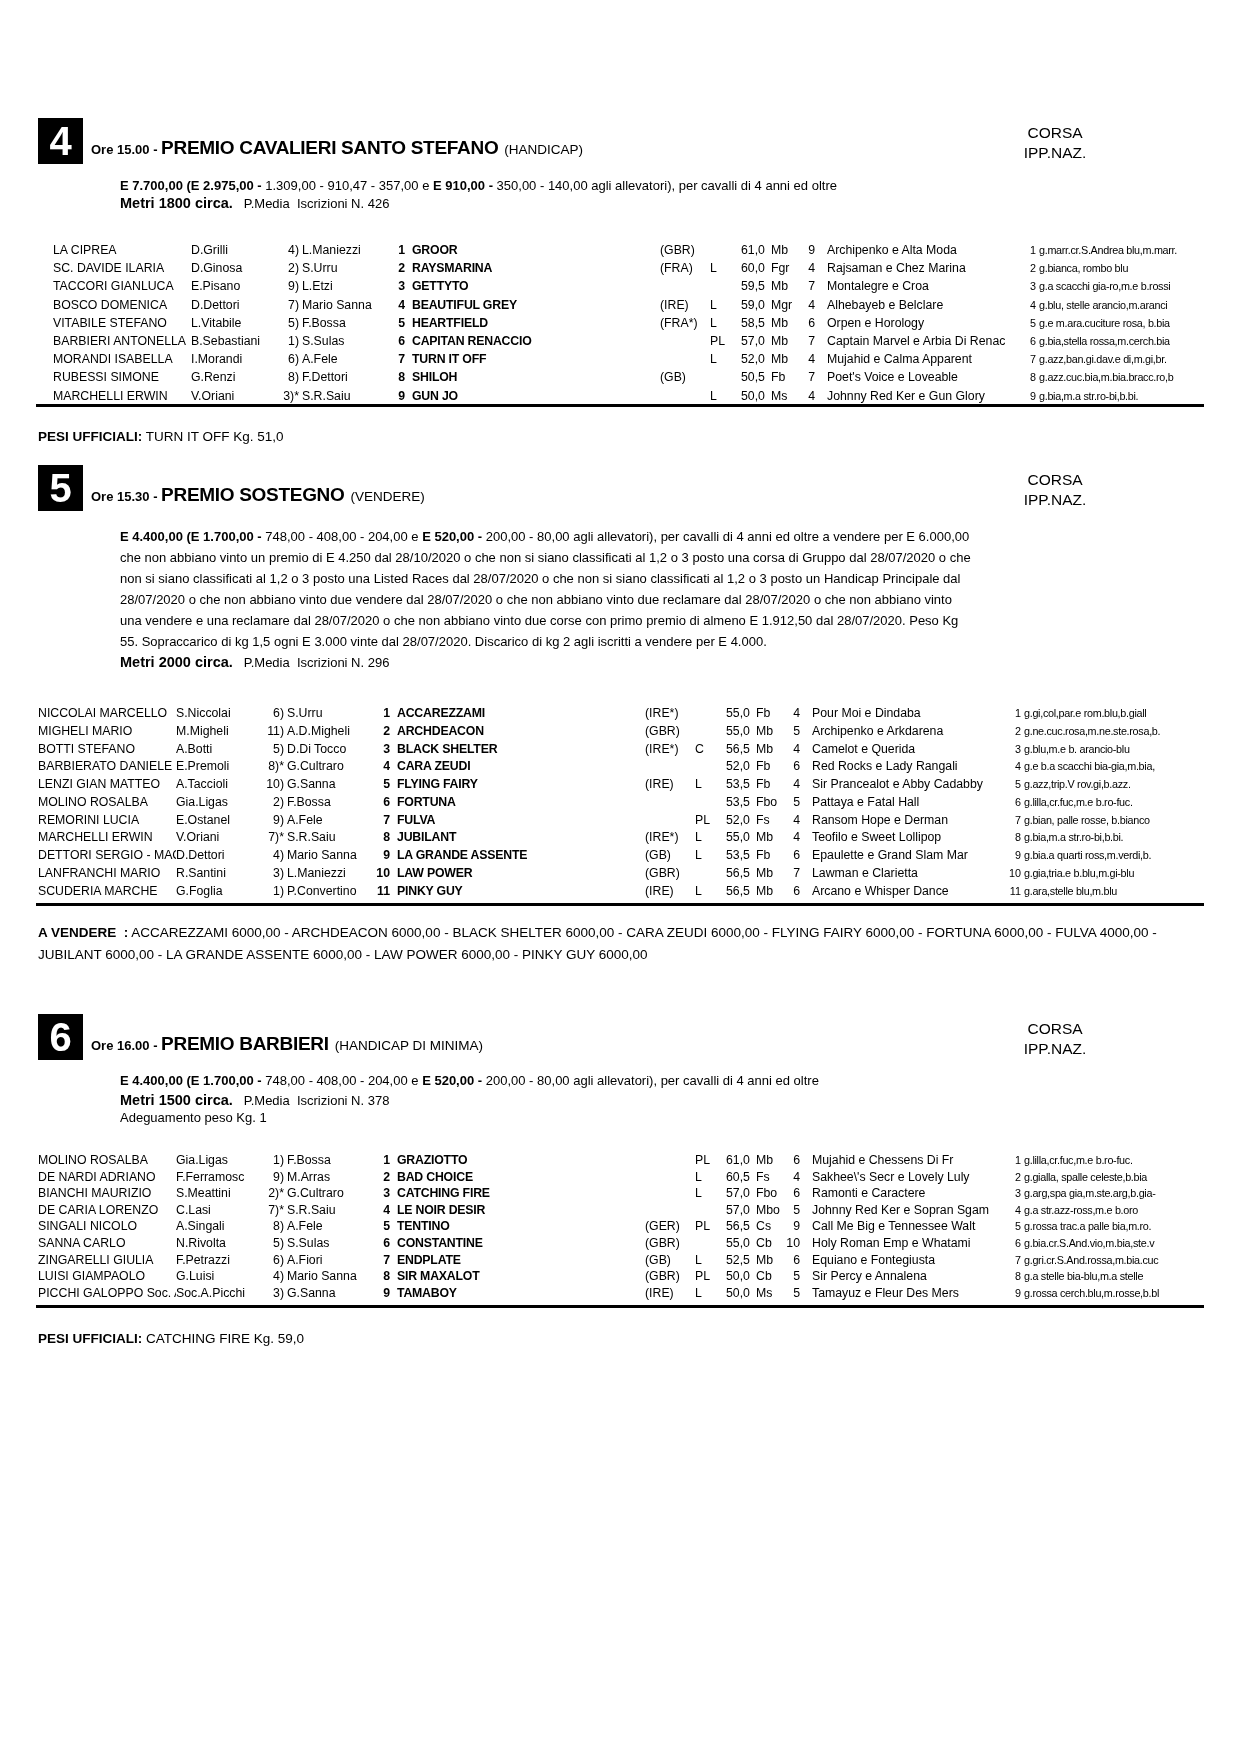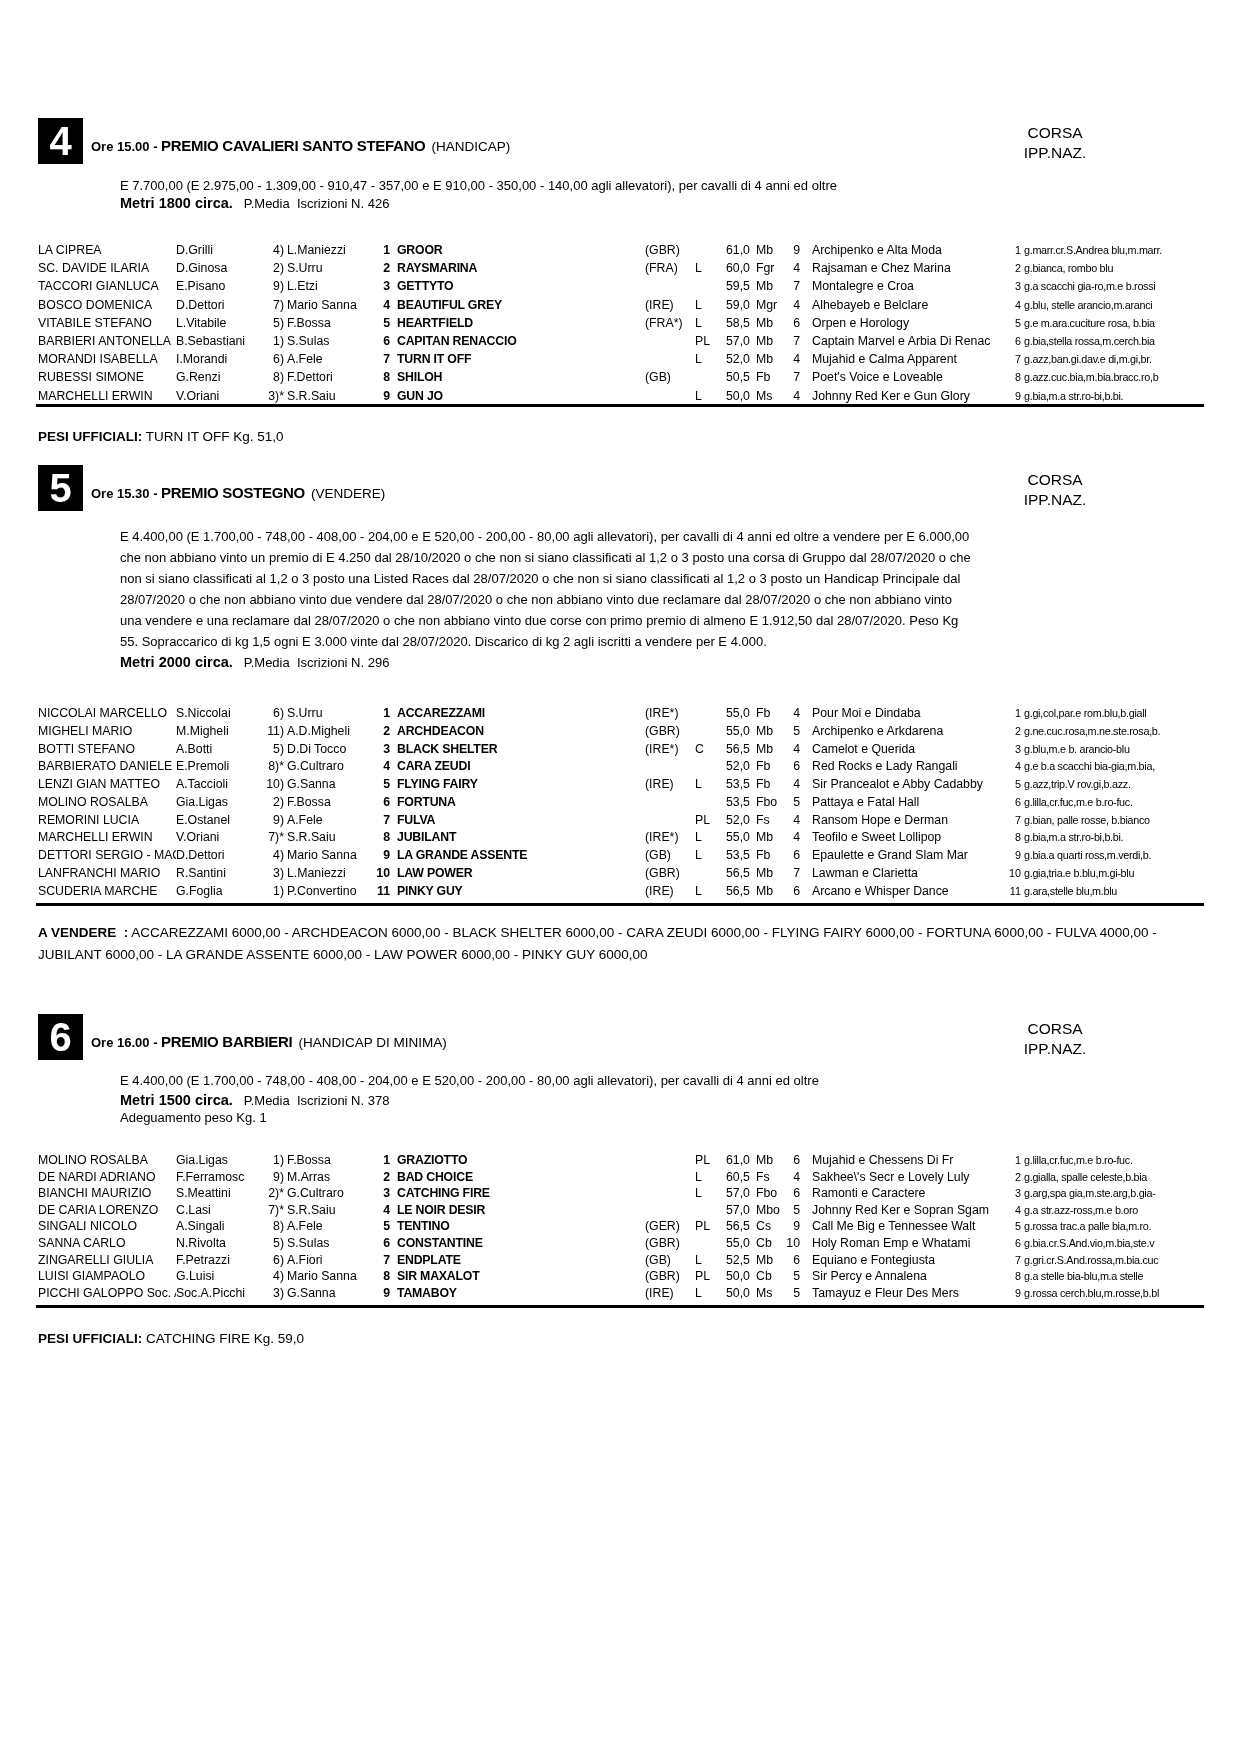--- a/index.html
+++ b/index.html
@@ -3,33 +3,33 @@
 <meta charset="utf-8">
 <style>
   html,body{margin:0;padding:0;background:#fff;}
   body{font-family:"Liberation Sans", sans-serif;color:#000;}
   .page{position:relative;width:1241px;height:1755px;background:#fff;overflow:hidden;}
   .race{position:absolute;left:0;width:1241px;}
   .numbox{position:absolute;left:38px;top:3px;width:45px;height:46px;background:#000;color:#fff;
           font-weight:700;font-size:40px;display:flex;align-items:center;justify-content:center;}
   .titleline{position:absolute;left:91px;top:22px;white-space:pre;}
   .time{font-weight:700;font-size:13px;}
-  .rtitle{font-weight:700;font-size:15px;letter-spacing:-0.3px;}
+  .rtitle{font-weight:700;font-size:19px;letter-spacing:-0.3px;}
   .rsub{font-size:13.5px;margin-left:6px;}
   .corner{position:absolute;left:1005px;top:8px;width:100px;text-align:center;font-size:15.5px;line-height:19.5px;}
   .conds{position:absolute;left:120px;width:852px;font-size:13px;line-height:21px;}
-  .conds .b{font-weight:400;}
+  .conds .b{font-weight:700;}
   .metri{position:absolute;left:120px;white-space:pre;font-size:13px;}
   .metri b{font-size:14.5px;}
   .extra{position:absolute;left:120px;font-size:13px;}
   .rows{position:absolute;left:38px;width:1170px;}
   .trow{display:grid;grid-template-columns:138px 80px 28px 84px 22px 255px 50px 31px 30px 27px 17px 207px 14px 1fr;
         font-size:12.3px;white-space:pre;align-items:baseline;}
   .trow span{overflow:hidden;}
-  .r4 .trow{height:18.2px;} .r5 .trow{height:17.75px;} .r6 .trow{height:16.6px;}
+  .r4 .trow{height:18.2px;margin-left:15px;} .r5 .trow{height:17.75px;} .r6 .trow{height:16.6px;}
   .c-gate{text-align:right;}
   .c-jockey{padding-left:3px;}
   .c-hnum{text-align:right;font-weight:700;}
   .c-hname{padding-left:7px;font-weight:700;letter-spacing:-0.2px;}
   .c-age{text-align:right;}
   .c-parents{padding-left:12px;}
   .c-colnum{text-align:right;font-size:10.8px;}
   .c-colors{padding-left:3px;font-size:10.8px;letter-spacing:-0.3px;}
   .rule{position:absolute;left:36px;width:1168px;height:3px;background:#000;}
   .footers{position:absolute;left:38px;width:1150px;font-size:13.5px;line-height:21.5px;}

